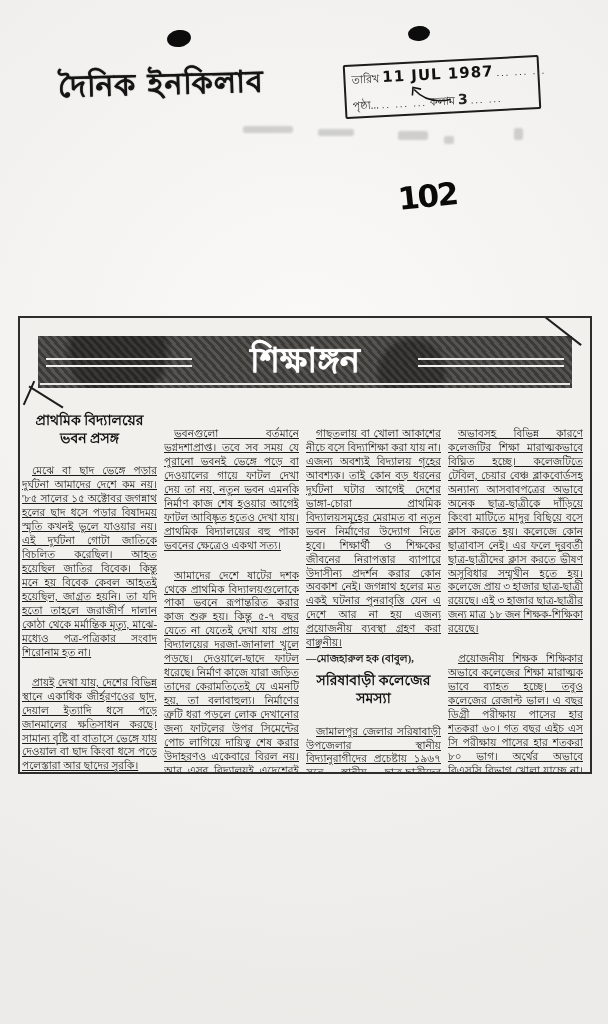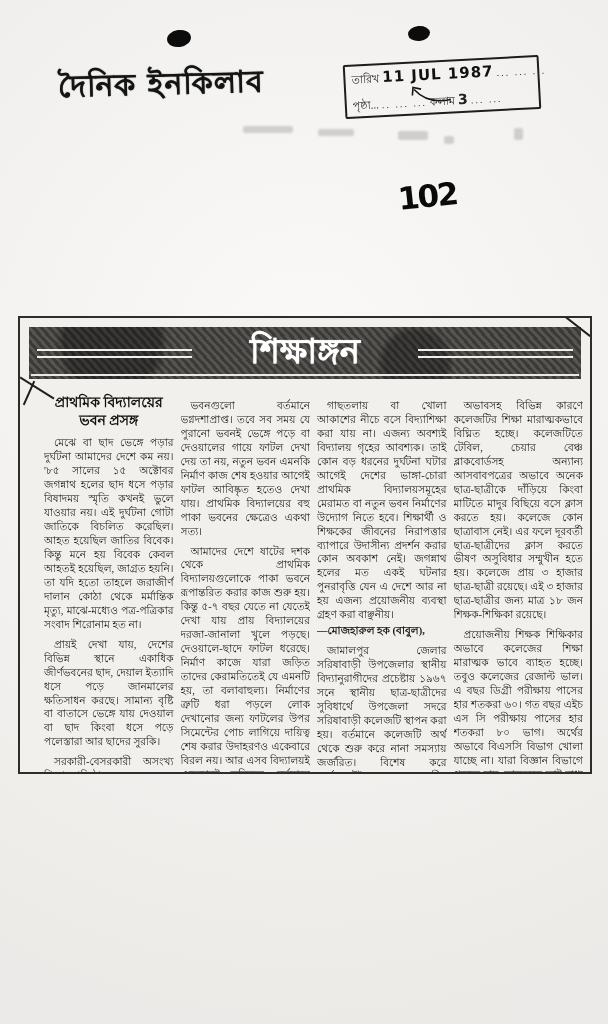--- a/index.html
+++ b/index.html
@@ -56,21 +56,21 @@
     font-size:31px;font-weight:800;color:#0a0a0a;
     transform:rotate(-6deg);letter-spacing:-2px;
   }
   
   .clipping{
     position:absolute;left:18px;top:316px;width:574px;height:458px;
     border:2px solid #2e2d2b;box-sizing:border-box;
     background:#f1f0ec;overflow:hidden;
   }
   .masthead{
-    position:relative;height:52px;margin:9px;display:flex;align-items:center;
+    position:relative;height:52px;margin:18px;display:flex;align-items:center;
     background-color:#4c4a47;
     background-image:
       radial-gradient(circle at 15% 30%, rgba(0,0,0,.35) 0 10%, transparent 12%),
       radial-gradient(circle at 70% 70%, rgba(0,0,0,.3) 0 8%, transparent 10%),
       repeating-linear-gradient(48deg, rgba(0,0,0,.22) 0 3px, rgba(255,255,255,.06) 3px 6px);
     overflow:visible;
     gap:44px;
   }
   .mast-rule{flex:1;display:flex;flex-direction:column;gap:5px;margin:0 8px;}
   .mast-rule div{height:2px;background:#efefec;}
@@ -78,32 +78,32 @@
     font-family:"DejaVu Sans", sans-serif;
     font-size:34px;font-weight:bold;color:#ffffff;
     white-space:nowrap;padding:0 6px;text-shadow:0 0 1px #fff;
   }
   .mast-underline{position:absolute;left:2px;right:2px;bottom:3px;height:2px;background:#e9e8e4;}
   .cut-mark{position:absolute;background:#1f1f1d;height:2px;}
   .cut-r{right:-14px;top:-6px;width:46px;transform:rotate(38deg);}
   .cut-l{left:-12px;bottom:-10px;width:40px;transform:rotate(32deg);}
   .pen-slash{position:absolute;left:8px;top:62px;width:2px;height:26px;background:#1c1c1c;transform:rotate(24deg);}
   
-  .cols{display:flex;gap:7px;padding:5px 7px 6px 24px;height:392px;}
+  .cols{display:flex;gap:7px;padding:5px 7px 6px 2px;height:392px;}
   .col{
     flex:1;min-width:0;overflow:hidden;
     font-size:10.5px;line-height:1.33;color:#1b1a18;
     text-align:justify;
   }
   .headline{
     font-size:14px;font-weight:bold;text-align:center;line-height:1.3;
     margin:1px 0 4px;color:#121110;
   }
   .headline2{margin-top:6px;}
-  .para{text-indent:10px;margin:6px 0 1px;}
+  .para{text-indent:10px;margin:16px 0 1px;text-decoration:underline;}
   .byline{text-align:left;font-weight:bold;margin:2px 0 2px;font-size:10.5px;}
 </style>
 </head>
 <body>
 
 <div class="paper">
 
   <div class="hole hole1"></div>
   <div class="hole hole2"></div>
 
@@ -153,32 +153,33 @@
       <div class="cut-mark cut-l"></div>
     </div>
 
     <div class="pen-slash"></div>
 
     <div class="cols">
 
       <div class="col">
         <div class="headline">প্রাথমিক বিদ্যালয়ের ভবন প্রসঙ্গ</div>
         <p class="para">মেঝে বা ছাদ ভেঙ্গে পড়ার দুর্ঘটনা আমাদের দেশে কম নয়। '৮৫ সালের ১৫ অক্টোবর জগন্নাথ হলের ছাদ ধসে পড়ার বিষাদময় স্মৃতি কখনই ভুলে যাওয়ার নয়। এই দুর্ঘটনা গোটা জাতিকে বিচলিত করেছিল। আহত হয়েছিল জাতির বিবেক। কিন্তু মনে হয় বিবেক কেবল আহতই হয়েছিল, জাগ্রত হয়নি। তা যদি হতো তাহলে জরাজীর্ণ দালান কোঠা থেকে মর্মান্তিক মৃত্যু, মাঝে-মধ্যেও পত্র-পত্রিকার সংবাদ শিরোনাম হত না।</p>
-        <p class="para">প্রায়ই দেখা যায়, দেশের বিভিন্ন স্থানে একাধিক জীর্ণভবনের ছাদ, দেয়াল ইত্যাদি ধসে পড়ে জানমালের ক্ষতিসাধন করছে। সামান্য বৃষ্টি বা বাতাসে ভেঙ্গে যায় দেওয়াল বা ছাদ কিংবা ধসে পড়ে পলেস্তারা আর ছাদের সুরকি।</p>
+        <p class="para">প্রায়ই দেখা যায়, দেশের বিভিন্ন স্থানে একাধিক জীর্হরণওের ছাদ, দেয়াল ইত্যাদি ধসে পড়ে জানমালের ক্ষতিসাধন করছে। সামান্য বৃষ্টি বা বাতাসে ভেঙ্গে যায় দেওয়াল বা ছাদ কিংবা ধসে পড়ে পলেস্তারা আর ছাদের সুরকি।</p>
         <p class="para">সরকারী-বেসরকারী অসংখ্য শিক্ষা প্রতিষ্ঠানের ভবনসমূহের যে সংবাদ পত্র-পত্রিকায় আসে, তা খুবই দুর্ভাগ্যজনক। যে সব ভবন ধসে পড়ার অবস্থায় এসেছে তার অধিকাংশেই বহু দিনের পুরানো। নিয়মিত যত্ন ও সংস্কারের অভাবে</p>
       </div>
 
       <div class="col">
         <p class="para">ভবনগুলো বর্তমানে ভগ্নদশাপ্রাপ্ত। তবে সব সময় যে পুরানো ভবনই ভেঙ্গে পড়ে বা দেওয়ালের গায়ে ফাটল দেখা দেয় তা নয়, নতুন ভবন এমনকি নির্মাণ কাজ শেষ হওয়ার আগেই ফাটল আবিষ্কৃত হতেও দেখা যায়। প্রাথমিক বিদ্যালয়ের বহু পাকা ভবনের ক্ষেত্রেও একথা সত্য।</p>
         <p class="para">আমাদের দেশে ষাটের দশক থেকে প্রাথমিক বিদ্যালয়গুলোকে পাকা ভবনে রূপান্তরিত করার কাজ শুরু হয়। কিন্তু ৫-৭ বছর যেতে না যেতেই দেখা যায় প্রায় বিদ্যালয়ের দরজা-জানালা খুলে পড়ছে। দেওয়ালে-ছাদে ফাটল ধরেছে। নির্মাণ কাজে যারা জড়িত তাদের কেরামতিতেই যে এমনটি হয়, তা বলাবাহুল্য। নির্মাণের ত্রুটি ধরা পড়লে লোক দেখানোর জন্য ফাটলের উপর সিমেন্টের পোচ লাগিয়ে দায়িত্ব শেষ করার উদাহরণও একেবারে বিরল নয়। আর এসব বিদ্যালয়ই এদেশেরই ভবিষ্যত, বর্তমানে অবোধ শিশুরা জ্ঞানার্জনের অসাধ্য সাধনায় রত। বিদ্যার্জনের কাজ কোন মতেই বিপজ্জনক বলে বিবেচিত হতে পারে না। অথচ আমাদের শিশুরা জীবন বাজি রেখেই এ কাজটি করে যাচ্ছে। কখনো ঝুঁকির</p>
       </div>
 
       <div class="col">
         <p class="para">গাছতলায় বা খোলা আকাশের নীচে বসে বিদ্যাশিক্ষা করা যায় না। এজন্য অবশ্যই বিদ্যালয় গৃহের আবশ্যক। তাই কোন বড় ধরনের দুর্ঘটনা ঘটার আগেই দেশের ভাঙ্গা-চোরা প্রাথমিক বিদ্যালয়সমূহের মেরামত বা নতুন ভবন নির্মাণের উদ্যোগ নিতে হবে। শিক্ষার্থী ও শিক্ষকের জীবনের নিরাপত্তার ব্যাপারে উদাসীন্য প্রদর্শন করার কোন অবকাশ নেই। জগন্নাথ হলের মত একই ঘটনার পুনরাবৃত্তি যেন এ দেশে আর না হয় এজন্য প্রয়োজনীয় ব্যবস্থা গ্রহণ করা বাঞ্ছনীয়।</p>
         <div class="byline">—মোজহারুল হক (বাবুল),</div>
+        <div class="headline headline2">সরিষাবাড়ী কলেজের সমস্যা</div>
         <p class="para">জামালপুর জেলার সরিষাবাড়ী উপজেলার স্থানীয় বিদ্যানুরাগীদের প্রচেষ্টায় ১৯৬৭ সনে স্থানীয় ছাত্র-ছাত্রীদের সুবিধার্থে উপজেলা সদরে সরিষাবাড়ী কলেজটি স্থাপন করা হয়। বর্তমানে কলেজটি অর্থ থেকে শুরু করে নানা সমস্যায় জর্জরিত। বিশেষ করে অর্থসংকটই প্রধান। প্রয়োজনীয় শিক্ষকের</p>
       </div>
 
       <div class="col">
         <p class="para">অভাবসহ বিভিন্ন কারণে কলেজটির শিক্ষা মারাত্মকভাবে বিঘ্নিত হচ্ছে। কলেজটিতে টেবিল, চেয়ার বেঞ্চ ব্লাকবোর্ডসহ অন্যান্য আসবাবপত্রের অভাবে অনেক ছাত্র-ছাত্রীকে দাঁড়িয়ে কিংবা মাটিতে মাদুর বিছিয়ে বসে ক্লাস করতে হয়। কলেজে কোন ছাত্রাবাস নেই। এর ফলে দূরবর্তী ছাত্র-ছাত্রীদের ক্লাস করতে ভীষণ অসুবিধার সম্মুখীন হতে হয়। কলেজে প্রায় ৩ হাজার ছাত্র-ছাত্রী রয়েছে। এই ৩ হাজার ছাত্র-ছাত্রীর জন্য মাত্র ১৮ জন শিক্ষক-শিক্ষিকা রয়েছে।</p>
         <p class="para">প্রয়োজনীয় শিক্ষক শিক্ষিকার অভাবে কলেজের শিক্ষা মারাত্মক ভাবে ব্যাহত হচ্ছে। তবুও কলেজের রেজাল্ট ভাল। এ বছর ডিগ্রী পরীক্ষায় পাসের হার শতকরা ৬০। গত বছর এইচ এস সি পরীক্ষায় পাসের হার শতকরা ৮০ ভাগ। অর্থের অভাবে বিএসসি বিভাগ খোলা যাচ্ছে না। যারা বিজ্ঞান বিভাগে পড়তে চায়, তাদেরকে তাই বাধ্য হয়ে, কলা কিংবা বাণিজ্য বিভাগ নিয়ে পড়তে হয়। কলেজের এসব সমস্যা দূর করার লক্ষ্যে স্থানীয় অভিভাবকগণ ঊর্ধ্বতন সংশ্লিষ্ট কর্তৃপক্ষের দৃষ্টি আকর্ষণ করছে।</p>
 
       </div>
 
     </div>

